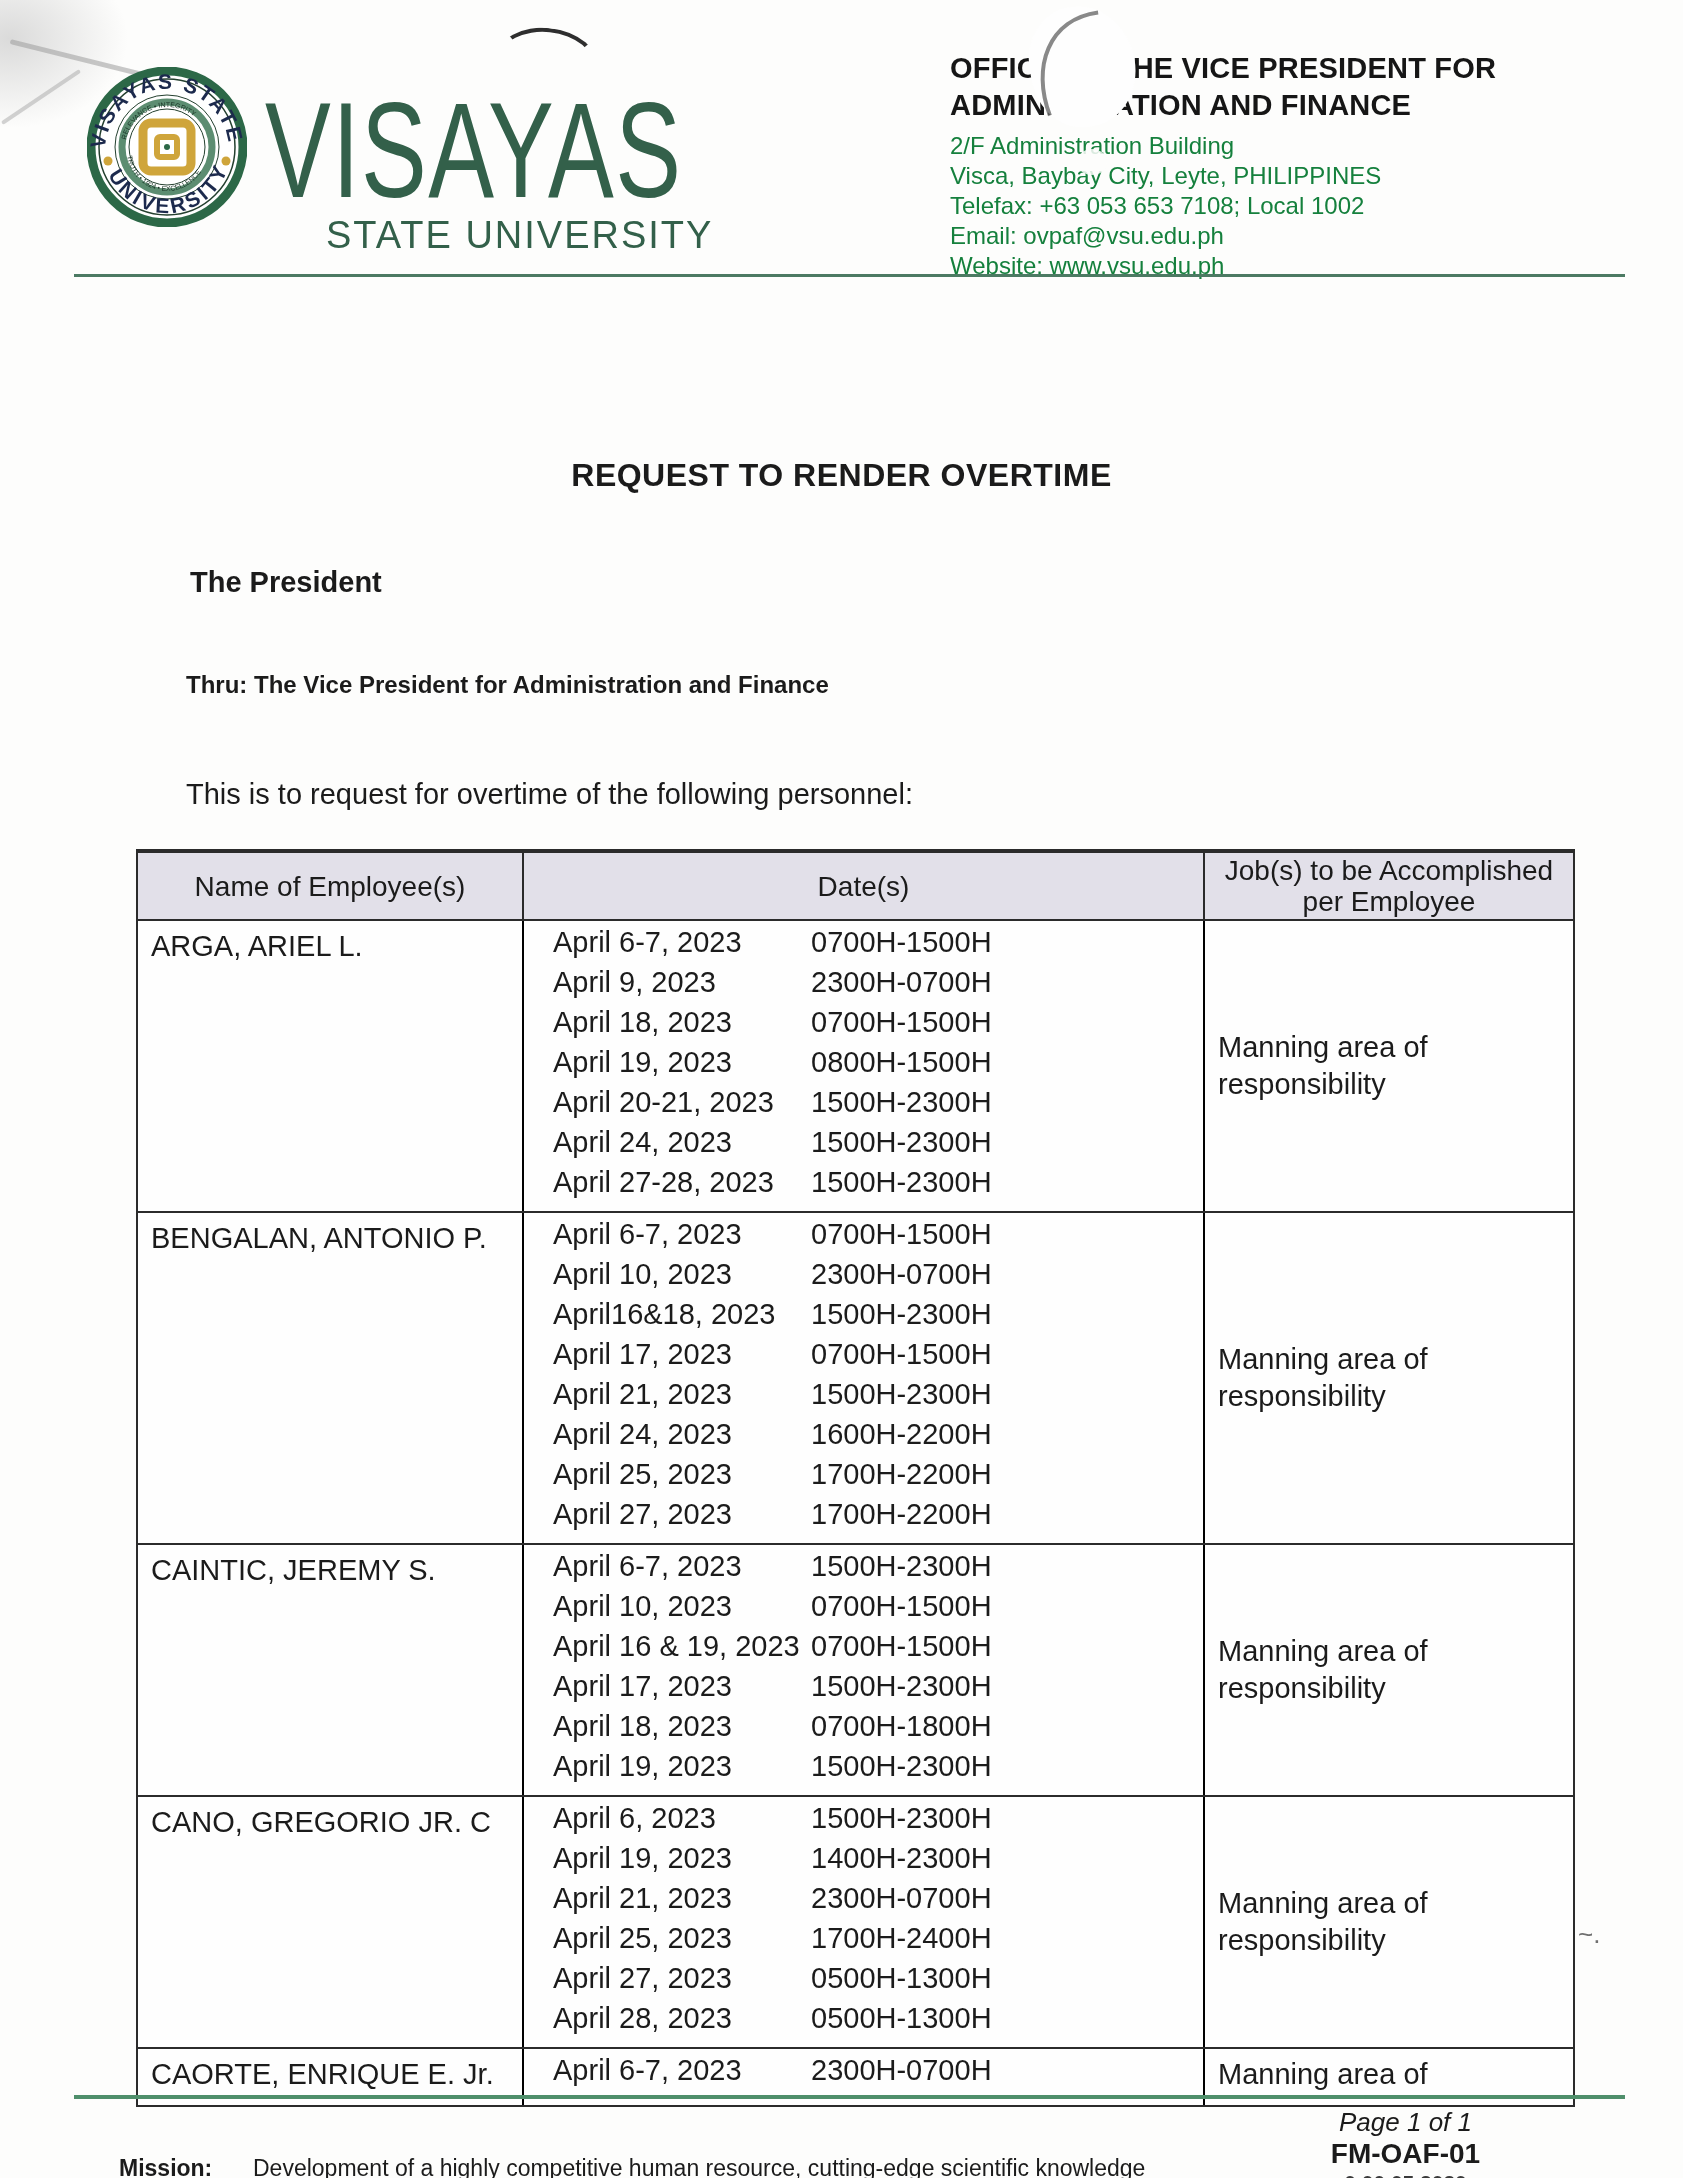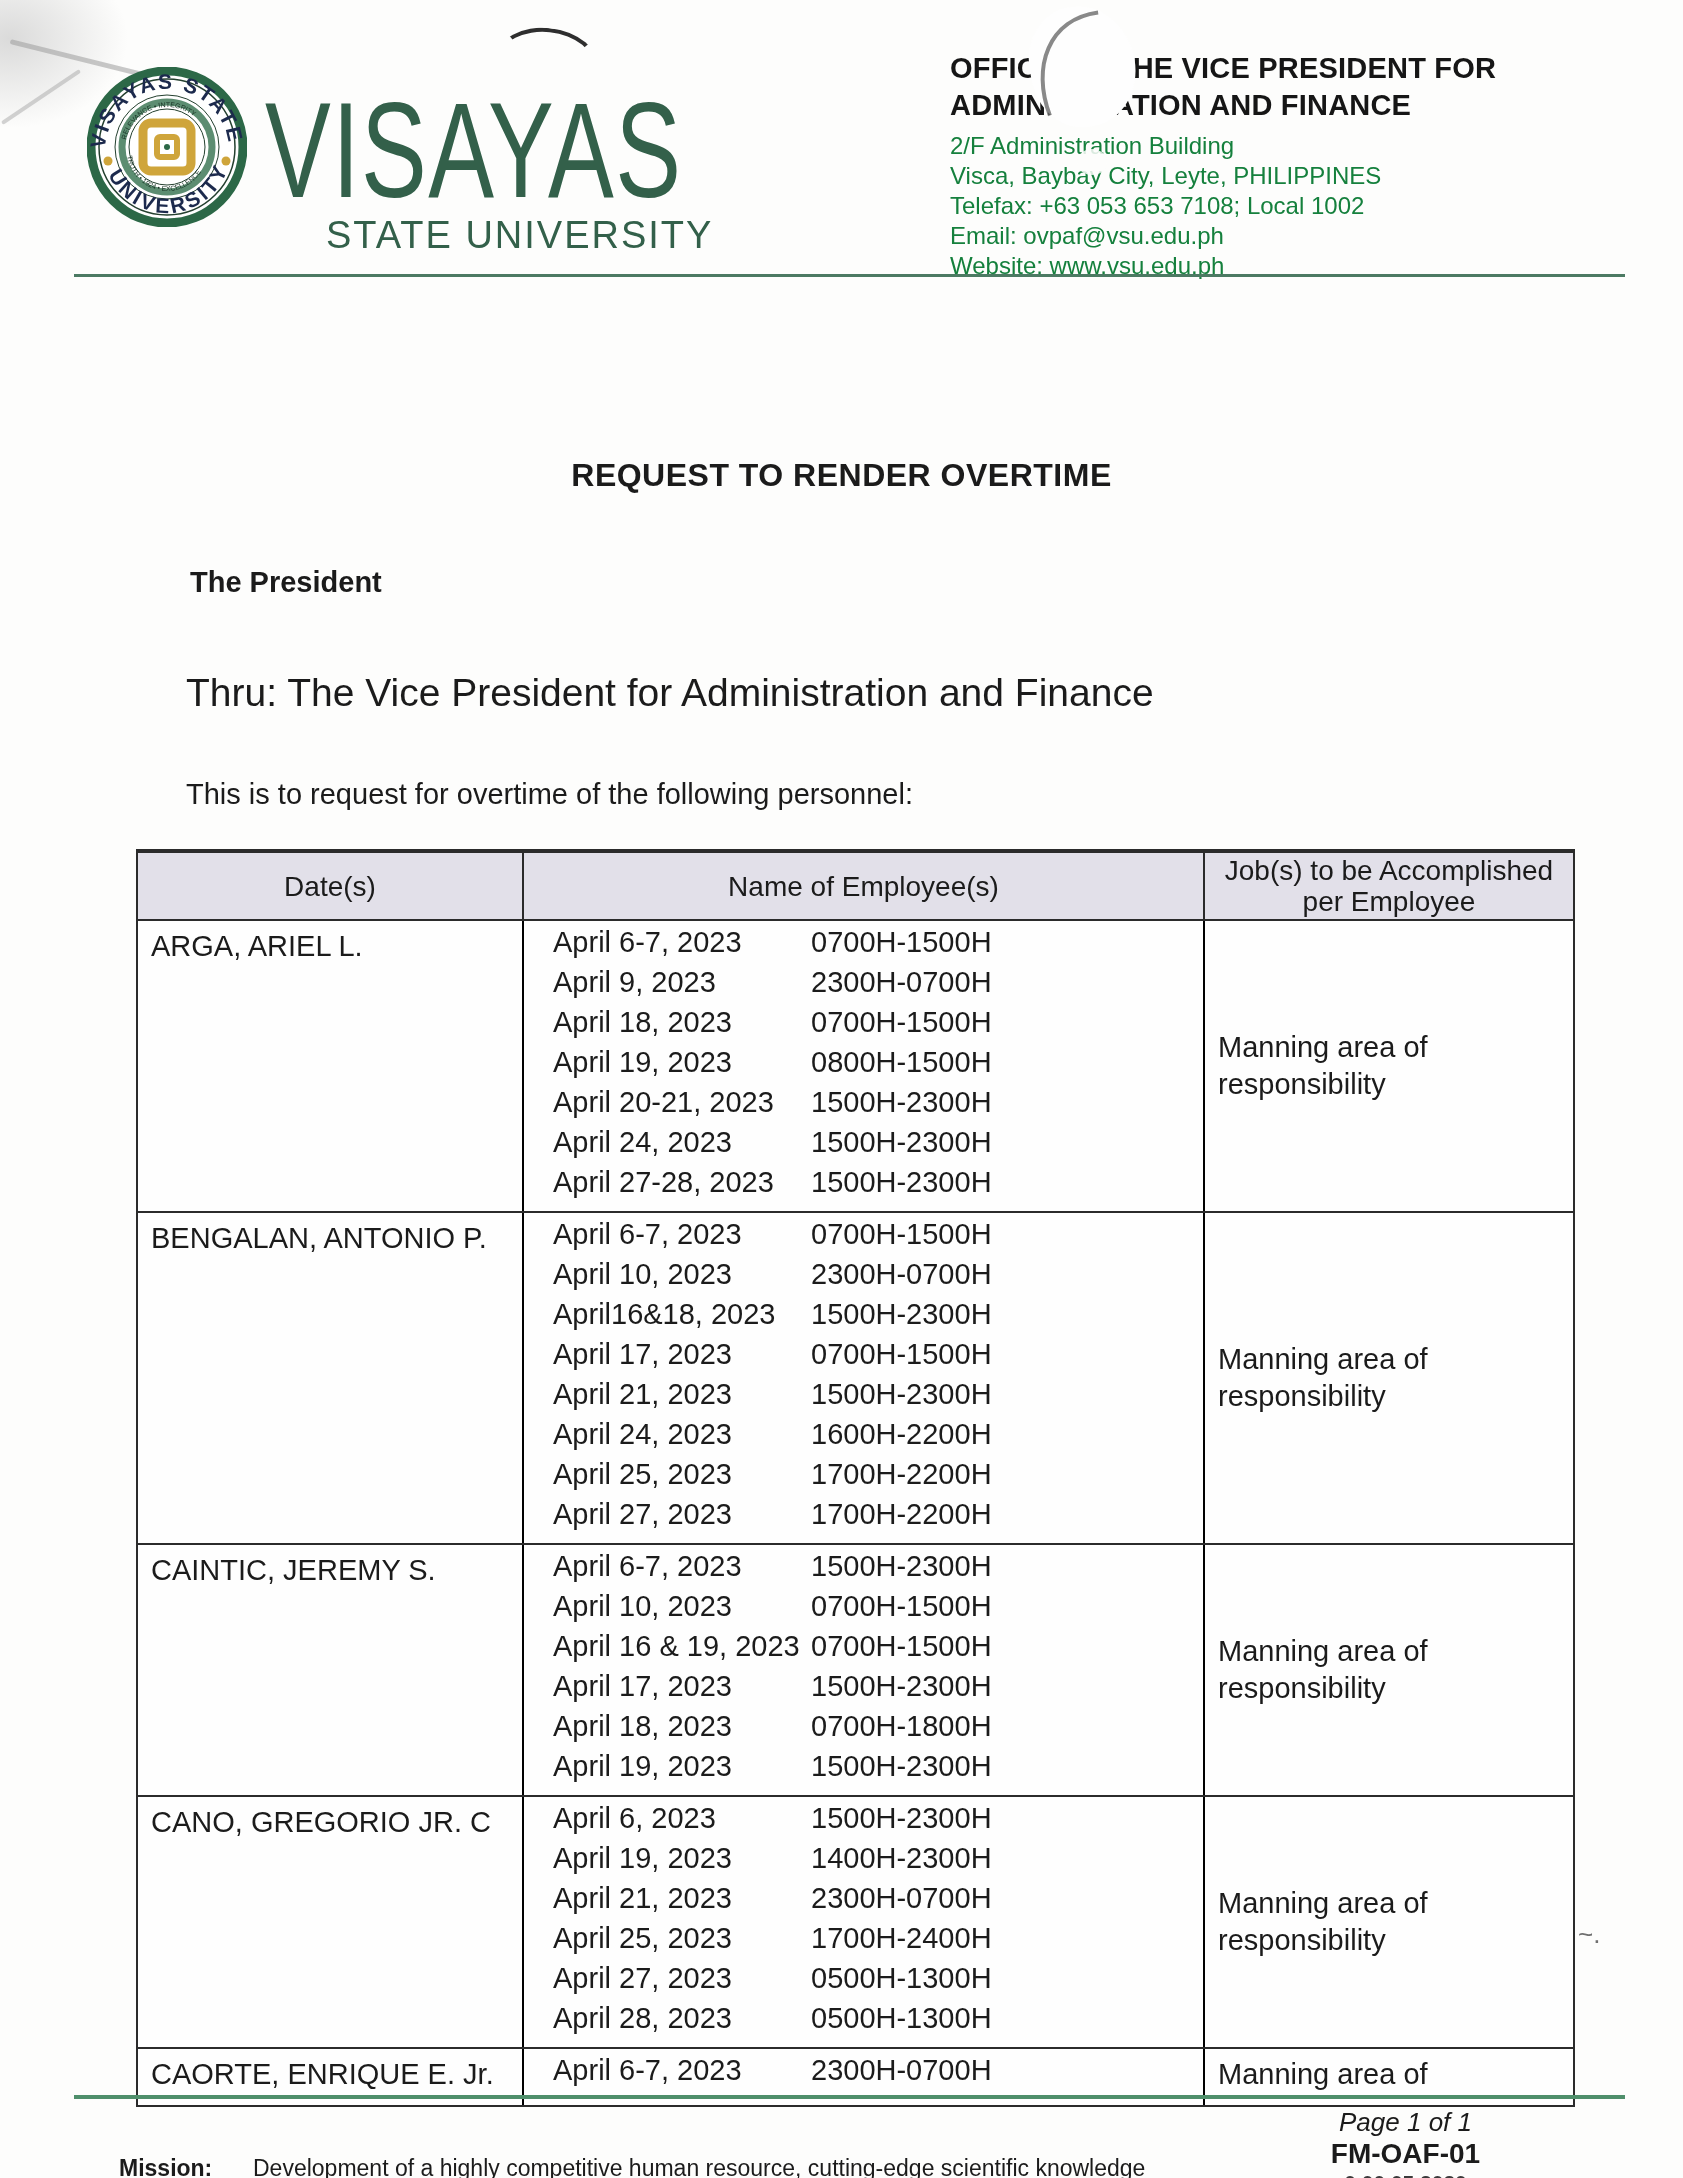--- a/index.html
+++ b/index.html
@@ -15,21 +15,21 @@
   .office{position:absolute; left:950px; top:50px; width:614px;}
   .office-title{font-weight:bold; font-size:29px; line-height:37px; color:#161616; letter-spacing:0.2px;}
   .office-addr{margin-top:7px; font-size:24px; line-height:30px; color:#15803d;}
   .head-rule{position:absolute; left:74px; top:274px; width:1551px; height:3px; background:#4c7a63;}
   
   .date-block{position:absolute; left:1200px; top:356px; width:188px; text-align:center;}
   .date-value{display:inline-block; font-size:31px; padding:0 6px 3px 6px; border-bottom:3px solid #1b1b1b;}
   .date-label{font-size:28px; margin-top:5px;}
   .doc-title{position:absolute; left:0; top:457px; width:1683px; text-align:center; font-size:32px; font-weight:bold; letter-spacing:0.5px;}
   .addressee{position:absolute; left:190px; top:566px; font-size:29px; font-weight:bold;}
-  .thru{position:absolute; left:186px; top:671px; font-size:39px; font-weight:normal;}
+  .thru{position:absolute; left:186px; top:671px; font-size:24px; font-weight:bold;}
   .intro{position:absolute; left:186px; top:778px; font-size:29px;}
   
   .ot-table{position:absolute; left:136px; top:849px; width:1439px; border:2px solid #2b2b2b; border-top-width:4px; box-sizing:border-box; background:#fefefe;}
   .thead-row{display:grid; grid-template-columns:386px 681px 1fr; height:66px; background:var(--table-header-bg,#e2e0e9); border-bottom:2px solid #2b2b2b;}
   .th{display:flex; align-items:center; justify-content:center; text-align:center; font-size:28px; line-height:31px; border-right:2px solid #2b2b2b; padding:0 14px;}
   .th:last-child{border-right:none;}
   .trow{display:grid; grid-template-columns:386px 681px 1fr; border-bottom:2px solid #2b2b2b;}
   .trow:last-child{border-bottom:none; height:56px; overflow:hidden;}
   .cell{border-right:2px solid #000000; box-sizing:border-box;}
   .cell:last-child{border-right:none;padding-left:13px;}
@@ -125,22 +125,22 @@
   <div class="head-rule"></div>
 
 
   <div class="doc-title">REQUEST TO RENDER OVERTIME</div>
   <div class="addressee">The President</div>
   <div class="thru">Thru: The Vice President for Administration and Finance</div>
   <div class="intro">This is to request for overtime of the following personnel:</div>
 
   <div class="ot-table">
     <div class="thead-row">
+      <div class="th">Name of Employee(s)</div>
       <div class="th">Date(s)</div>
-      <div class="th">Name of Employee(s)</div>
       <div class="th">Job(s) to be Accomplished per Employee</div>
     </div>
     <div>
         <div class="trow">
           <div class="cell name-cell">ARGA, ARIEL L.</div>
           <div class="cell date-cell">
             <div class="date-line">
               <span class="d">April 6-7, 2023</span>
               <span class="t">0700H-1500H</span>
             </div>

